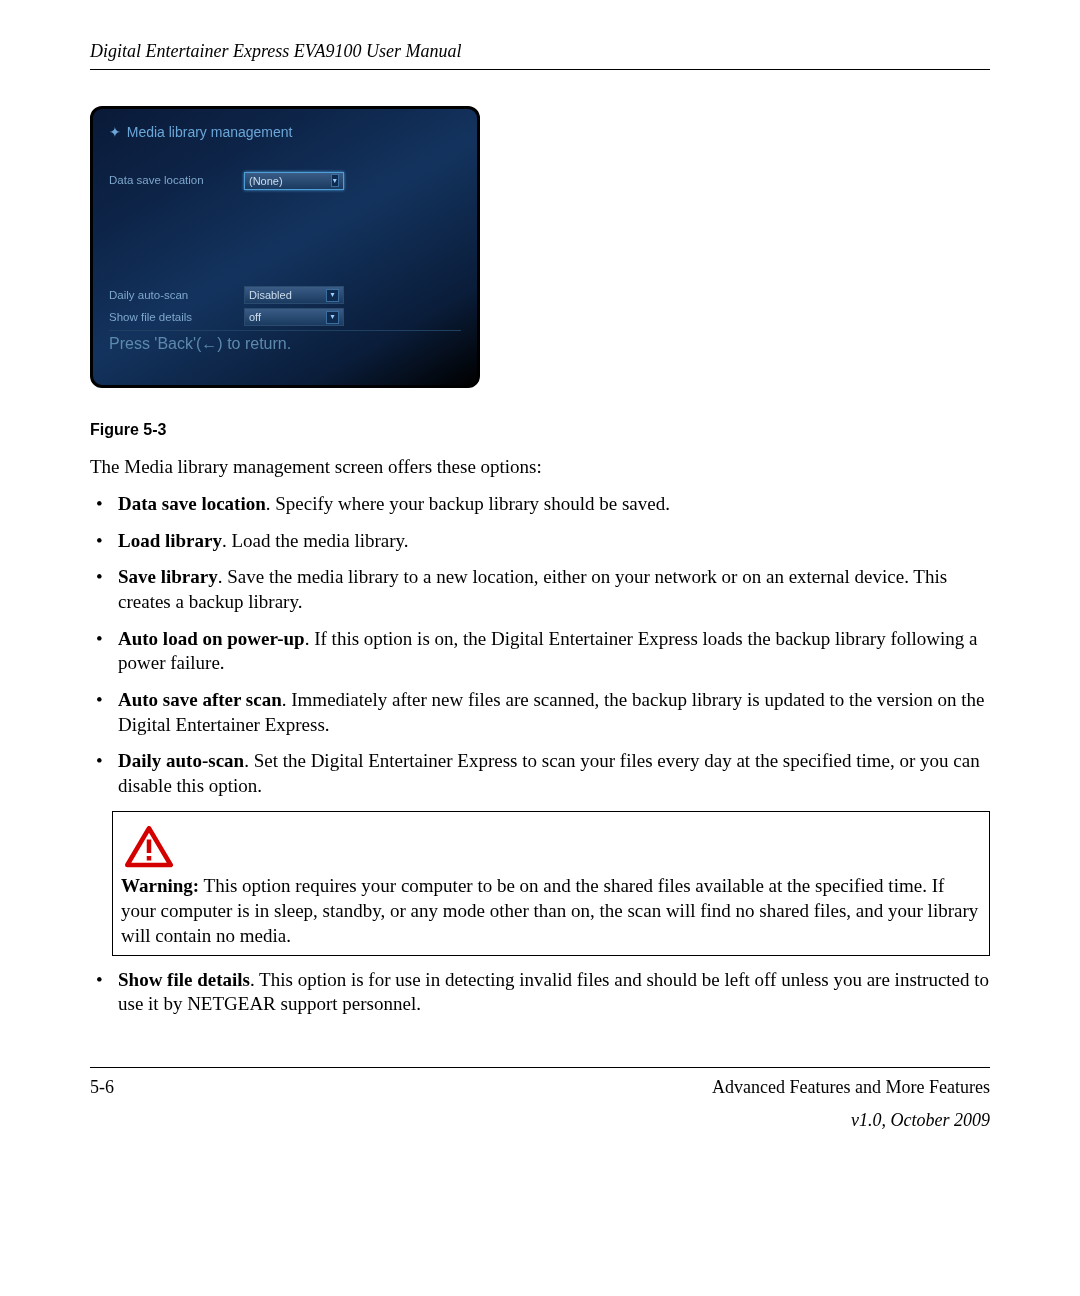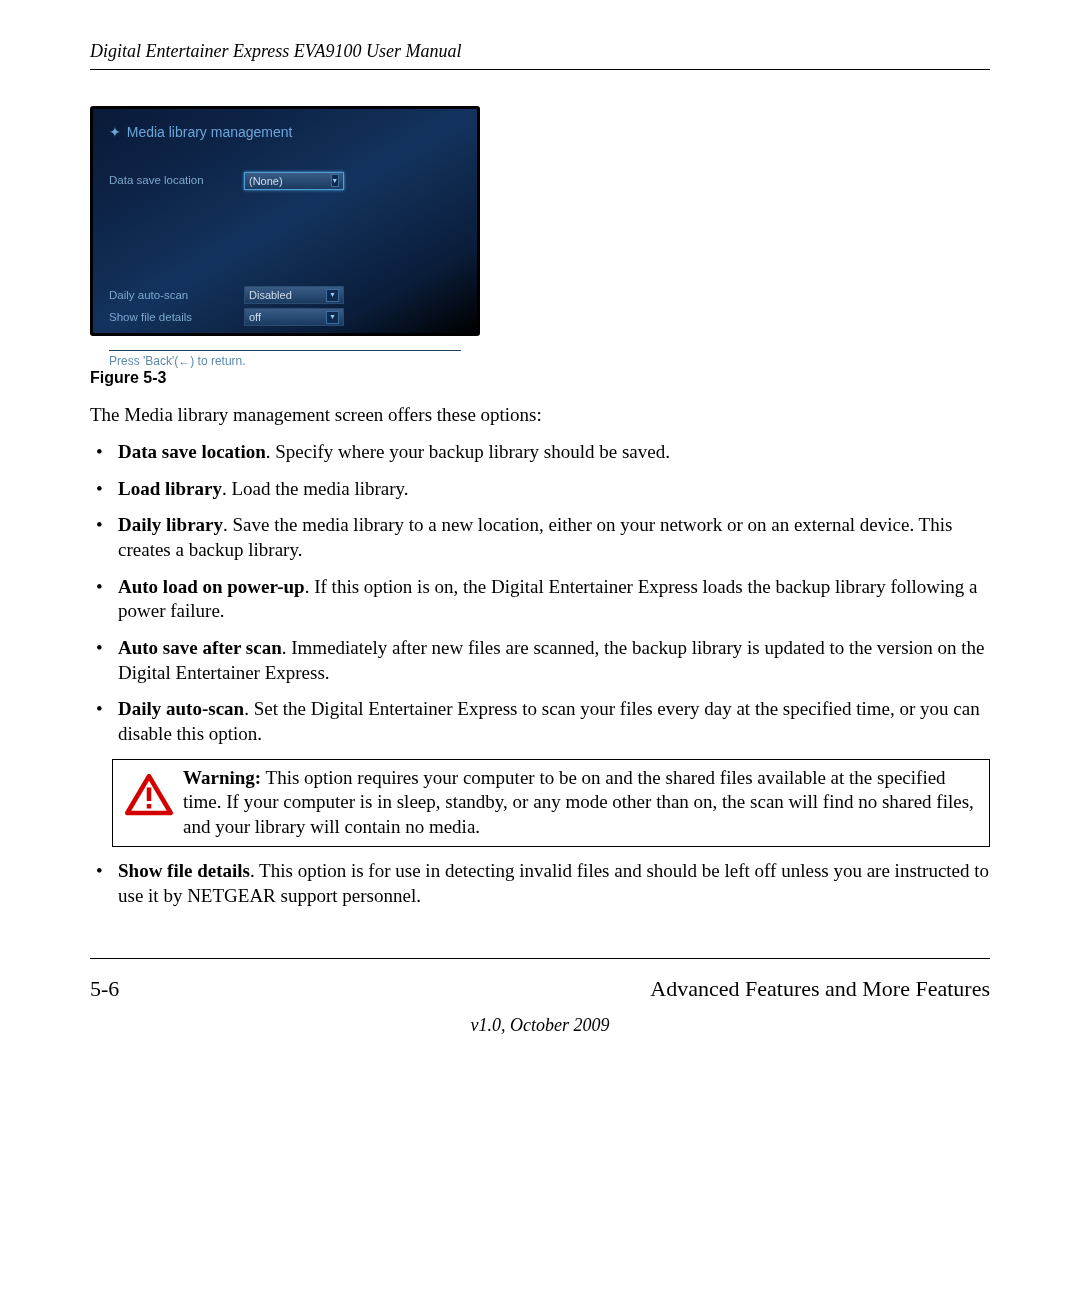--- a/index.html
+++ b/index.html
@@ -15,24 +15,24 @@
   }
   .header {
     font-style: italic;
     font-size: 18px;
     padding-bottom: 6px;
     border-bottom: 1.5px solid #000;
     margin-bottom: 36px;
   }
   .screenshot {
     width: 390px;
-    height: 230px;
+    height: 282px;
     background: linear-gradient(150deg,#0a1a38 0%,#0d2448 25%,#13335e 50%,#0a1d3a 80%,#000 100%);
     border: 3px solid #000;
-    border-radius: 3px;
+    border-radius: 12px;
     padding: 14px 16px 10px 16px;
     box-sizing: border-box;
     color: #8fb8e0;
     font-family: Arial, sans-serif;
     font-size: 12px;
     position: relative;
   }
   .screenshot .title {
     color: #6aa6d8;
     font-size: 14px;
@@ -77,22 +77,22 @@
     display:flex;
     align-items:center;
     justify-content:center;
     font-size:8px;
     color:#9cf;
     margin-left:4px;
   }
   .screenshot .spacer-mid { height: 92px; }
   .screenshot .hint {
     color:#5c8aad;
-    font-size:12px;
-    margin-top:24px;
+    font-size:16px;
+    margin-top:4px;
     border-top: 1px solid #1f4060;
     padding-top:3px;
   }
   .figcap {
     font-family: Arial, Helvetica, sans-serif;
     font-weight: bold;
     font-size: 16px;
     margin-top: 32px;
     margin-bottom: 14px;
   }
@@ -113,37 +113,38 @@
     left: -18px;
     top: 0;
   }
   .b { font-weight: bold; }
   .warning-box {
     border: 1.5px solid #000;
     margin: 4px 0 12px 22px;
     display: flex;
     align-items: flex-start;
     padding: 6px 10px 6px 8px;
+    flex-direction: column;
   }
   .warn-icon {
     width: 48px;
     flex-shrink: 0;
     margin: 8px 10px 0 4px;
   }
   .warning-text { flex: 1; }
   .footer {
     border-top: 1.5px solid #000;
     margin-top: 50px;
-    padding-top: 16px;
+    padding-top: 8px;
     display: flex;
     justify-content: space-between;
-    font-size: 22px;
+    font-size: 18px;
   }
   .version {
-    text-align: center;
+    text-align: right;
     font-style: italic;
     font-size: 18px;
     margin-top: 10px;
   }
 </style>
 </head>
 <body>
 
 <div class="header">Digital Entertainer Express EVA9100 User Manual</div>
 
@@ -176,21 +177,21 @@
   <div class="hint">Press 'Back'(←) to return.</div>
 </div>
 
 <div class="figcap">Figure 5-3</div>
 
 <div class="intro">The Media library management screen offers these options:</div>
 
 <ul class="bullets">
   <li><span class="b">Data save location</span><span>. Specify where your backup library should be saved.</span></li>
   <li><span class="b">Load library</span><span>. Load the media library.</span></li>
-  <li><span class="b">Daily library</span><span>. Save the media library to a new location, either on your network or on an external device. This creates a backup library.</span></li>
+  <li><span class="b">Save library</span><span>. Save the media library to a new location, either on your network or on an external device. This creates a backup library.</span></li>
   <li><span class="b">Auto load on power-up</span><span>. If this option is on, the Digital Entertainer Express loads the backup library following a power failure.</span></li>
   <li><span class="b">Auto save after scan</span><span>. Immediately after new files are scanned, the backup library is updated to the version on the Digital Entertainer Express.</span></li>
   <li><span class="b">Daily auto-scan</span><span>. Set the Digital Entertainer Express to scan your files every day at the specified time, or you can disable this option.</span></li>
 </ul>
 
 <div class="warning-box">
   <div class="warn-icon">
     <svg viewBox="0 0 64 56" width="48" height="42">
       <polygon points="32,3 61,52 3,52" fill="none" stroke="#d40000" stroke-width="6" stroke-linejoin="round"></polygon>
       <rect x="29" y="18" width="6" height="18" fill="#d40000"></rect>

